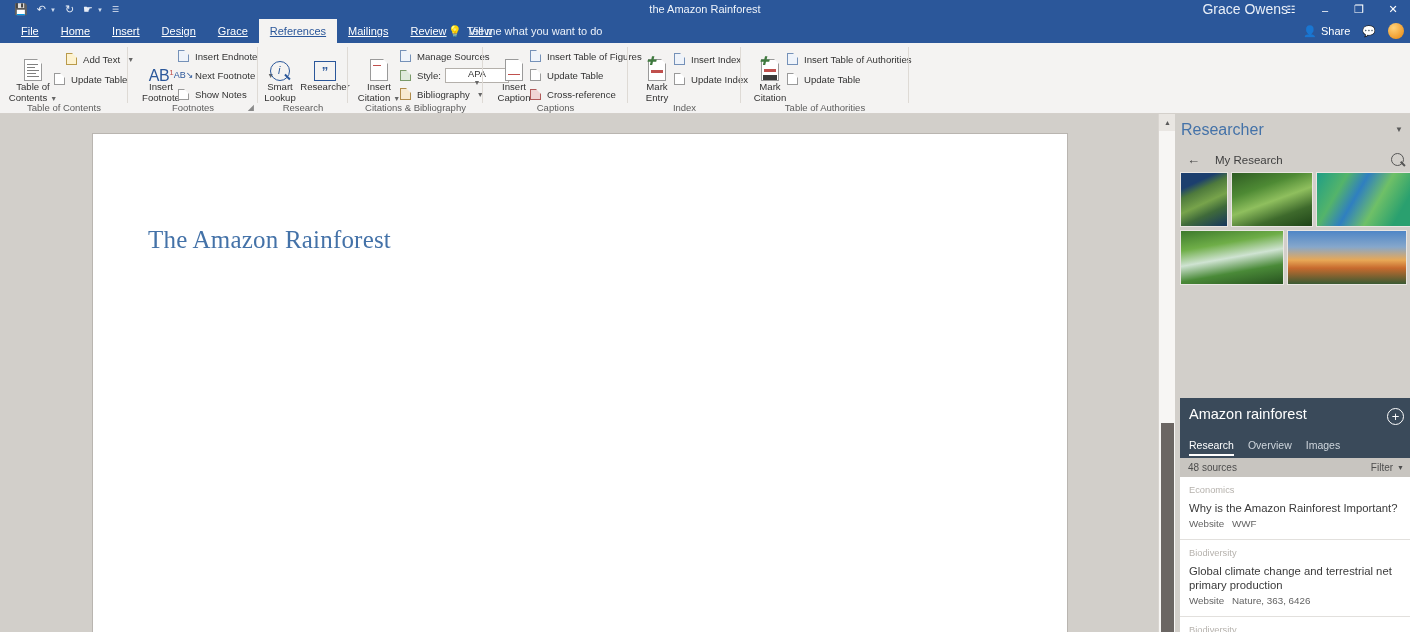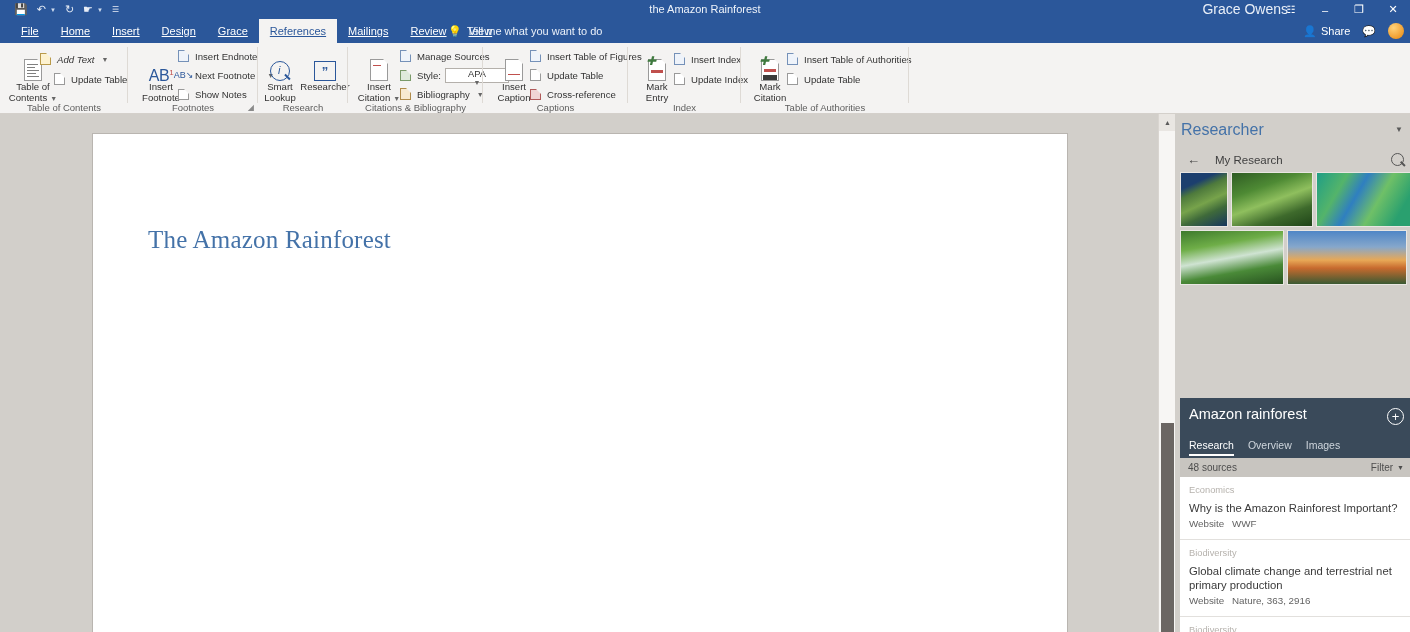--- a/index.html
+++ b/index.html
@@ -293,21 +293,21 @@
               <i class="ln" style="top:4px;width:11px;"></i>
               <i class="ln" style="top:7px;width:8px;"></i>
               <i class="ln" style="top:10px;width:12px;"></i>
               <i class="ln" style="top:13px;width:9px;"></i>
               <i class="ln" style="top:16px;width:12px;"></i>
             </span>
         </span>
         <span>Table of</span>
         <span><span>Contents</span><span class="dd">▼</span></span>
       </div>
-      <div class="smallrow" style="left:38px; top:8px;font-style:italic;">
+      <div class="smallrow" style="left:64px; top:8px;">
         <span class="gl">
             <span class="pg small" style="width:11px;height:12px;background:#fdf2d0;border-color:#b99a4a;"></span>
           </span>
         <span>Add Text</span>
         <span class="dd">▼</span>
       </div>
       <div class="smallrow" style="left:52px; top:28px;">
         <span class="gl">
             <span class="pg small" style="width:11px;height:12px;"></span>
           </span>
@@ -555,21 +555,21 @@
         <div class="meta">
           <span>Website</span>
           <span class="src">WWF</span>
         </div>
       </div>
       <div class="rescard">
         <div class="cat">Biodiversity</div>
         <div class="ttl">Global climate change and terrestrial net primary production</div>
         <div class="meta">
           <span>Website</span>
-          <span class="src">Nature, 363, 2916</span>
+          <span class="src">Nature, 363, 6426</span>
         </div>
       </div>
       <div class="rescard">
         <div class="cat">Biodiversity</div>
 
       </div>
     </div>
   </div>
 
 </div>

